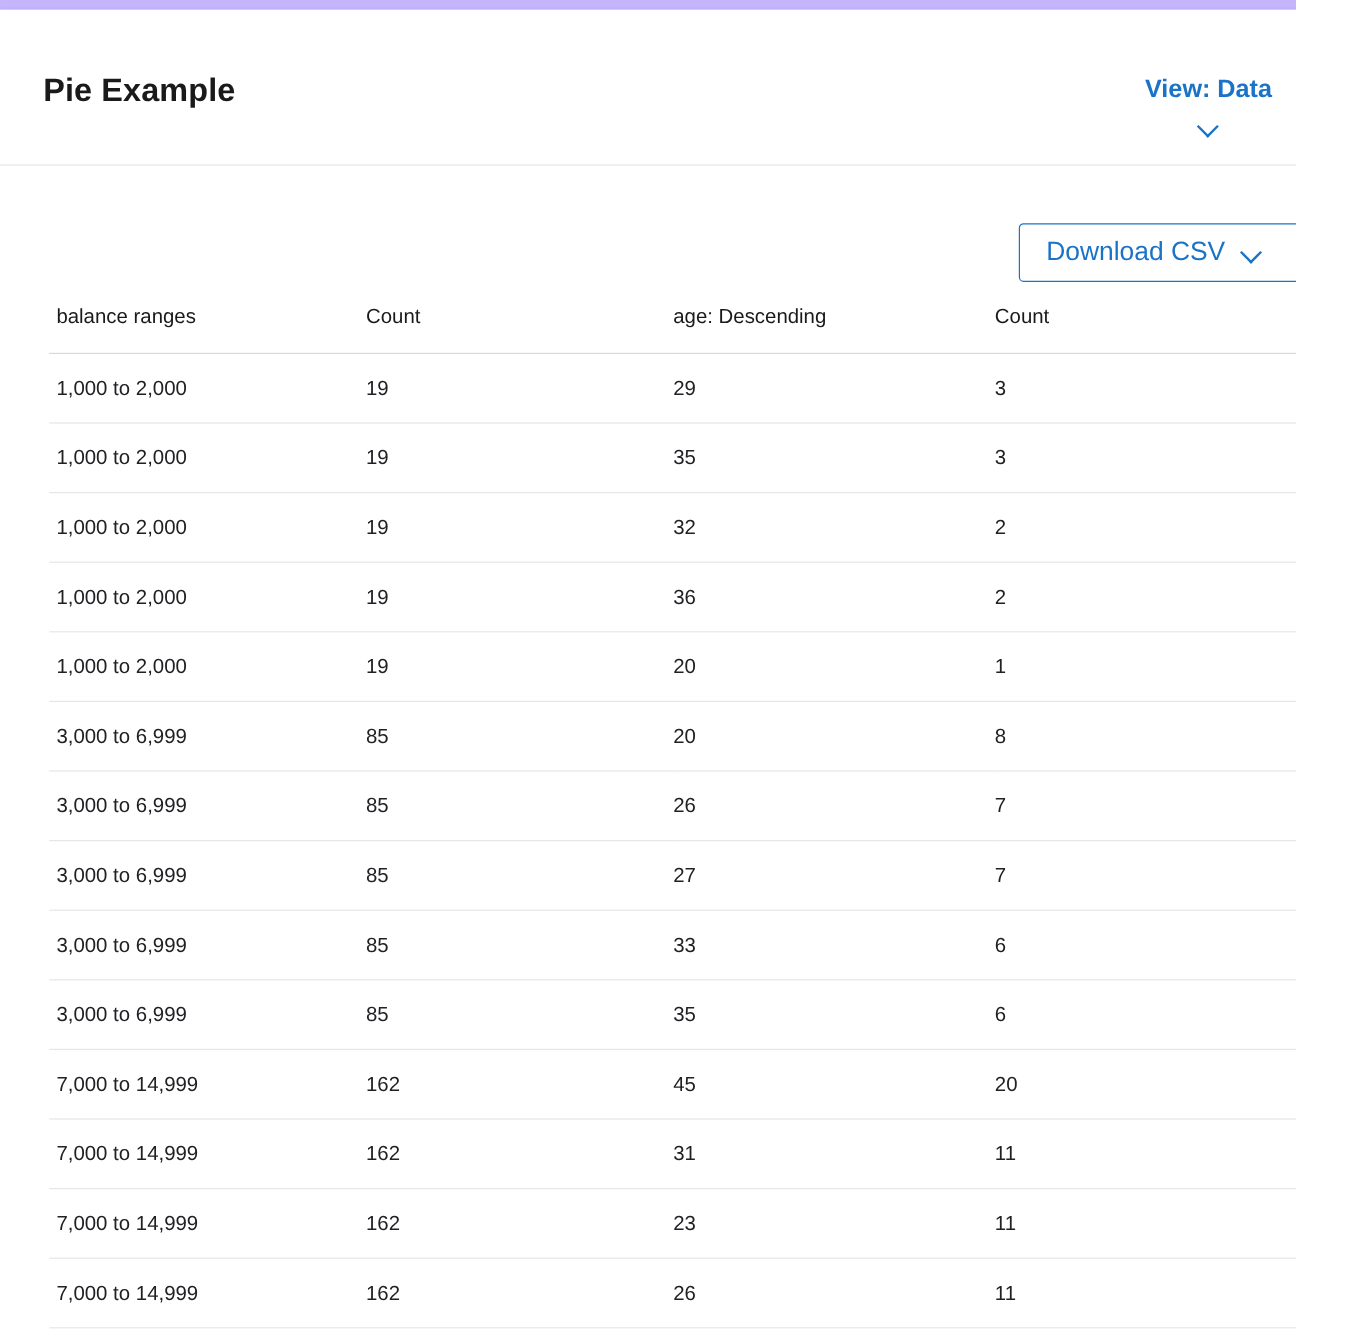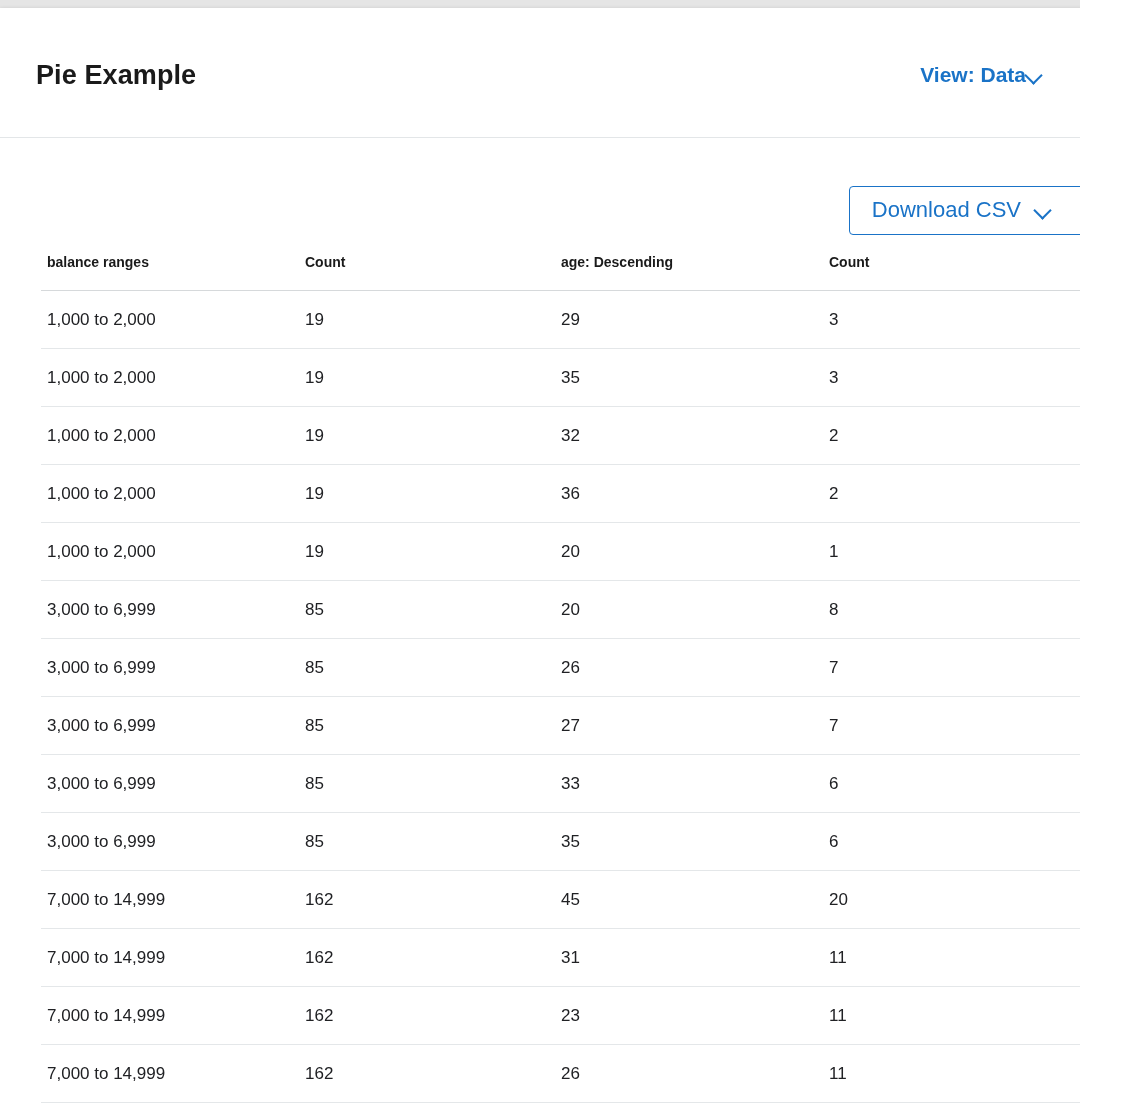--- a/index.html
+++ b/index.html
@@ -5,21 +5,21 @@
   html, body {
     margin: 0;
     padding: 0;
     background: #ffffff;
     font-family: "Liberation Sans", sans-serif;
   }
   #app {
     position: relative;
     width: 1080px;
     height: 1112px;
-    background: #e5e5e5;
+    background: #c4b5fd;
     overflow: hidden;
     box-sizing: border-box;
   }
   .modal {
     position: absolute;
     left: 0;
     top: 8px;
     width: 1126px;
     height: 1104px;
     background: #ffffff;
@@ -37,29 +37,31 @@
     position: absolute;
     left: 36px;
     top: 52px;
     font-size: 27px;
     font-weight: bold;
     color: #1a1a1a;
     letter-spacing: 0.1px;
   }
   .view-control {
     position: absolute;
-    right: 84px;
+    right: 66px;
     top: 55px;
     display: flex;
     align-items: center;
+    gap: 10px;
     color: #1a73c7;
     font-size: 21px;
     font-weight: bold;
     cursor: pointer;
     user-select: none;
+    flex-direction: column;
   }
   .chev {
     display: inline-block;
     width: 16px;
     height: 16px;
     position: relative;
   }
   .chev::before {
     content: "";
     position: absolute;
@@ -111,22 +113,22 @@
     position: absolute;
     left: 41px;
     top: 116px;
     width: 1046px;
     border-collapse: collapse;
     font-size: 17px;
     color: #202124;
   }
   table.data-table th {
     text-align: left;
-    font-size: 14px;
-    font-weight: bold;
+    font-size: 17px;
+    font-weight: normal;
     color: #1a1a1a;
     padding: 0 0 20px 0;
     border-bottom: 1px solid #d6d9db;
     white-space: nowrap;
   }
   table.data-table td {
     padding: 19px 0 18px 0;
     border-bottom: 1px solid #e4e7e9;
     color: #202124;
     font-size: 17px;

